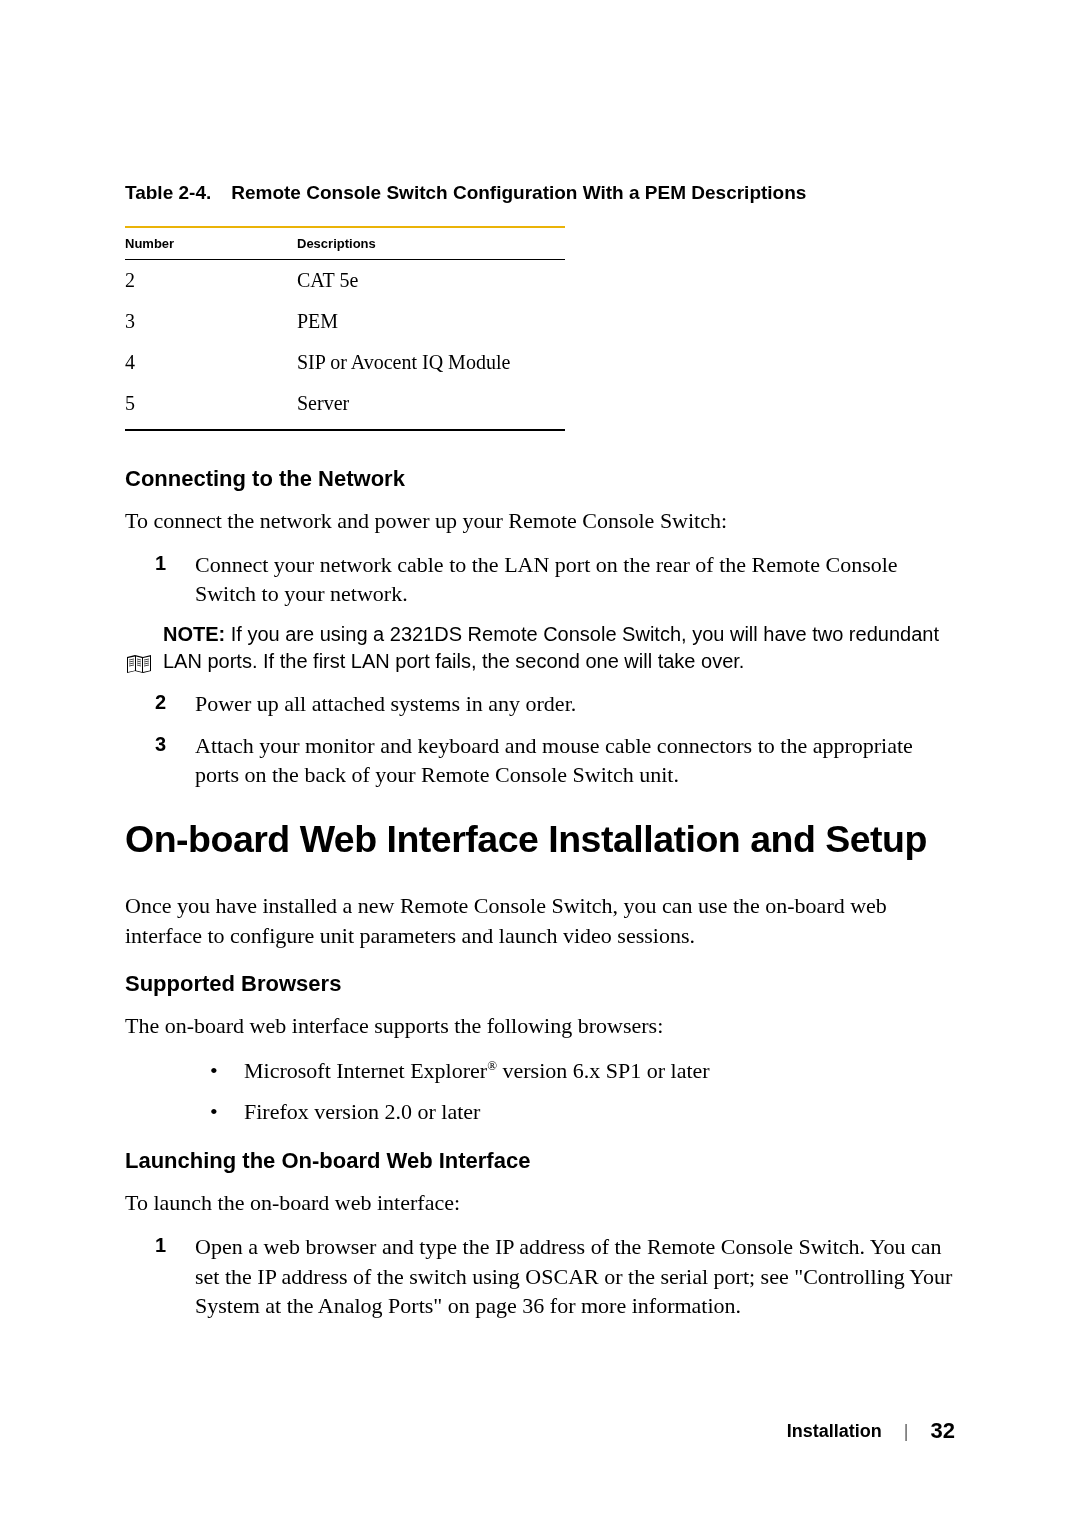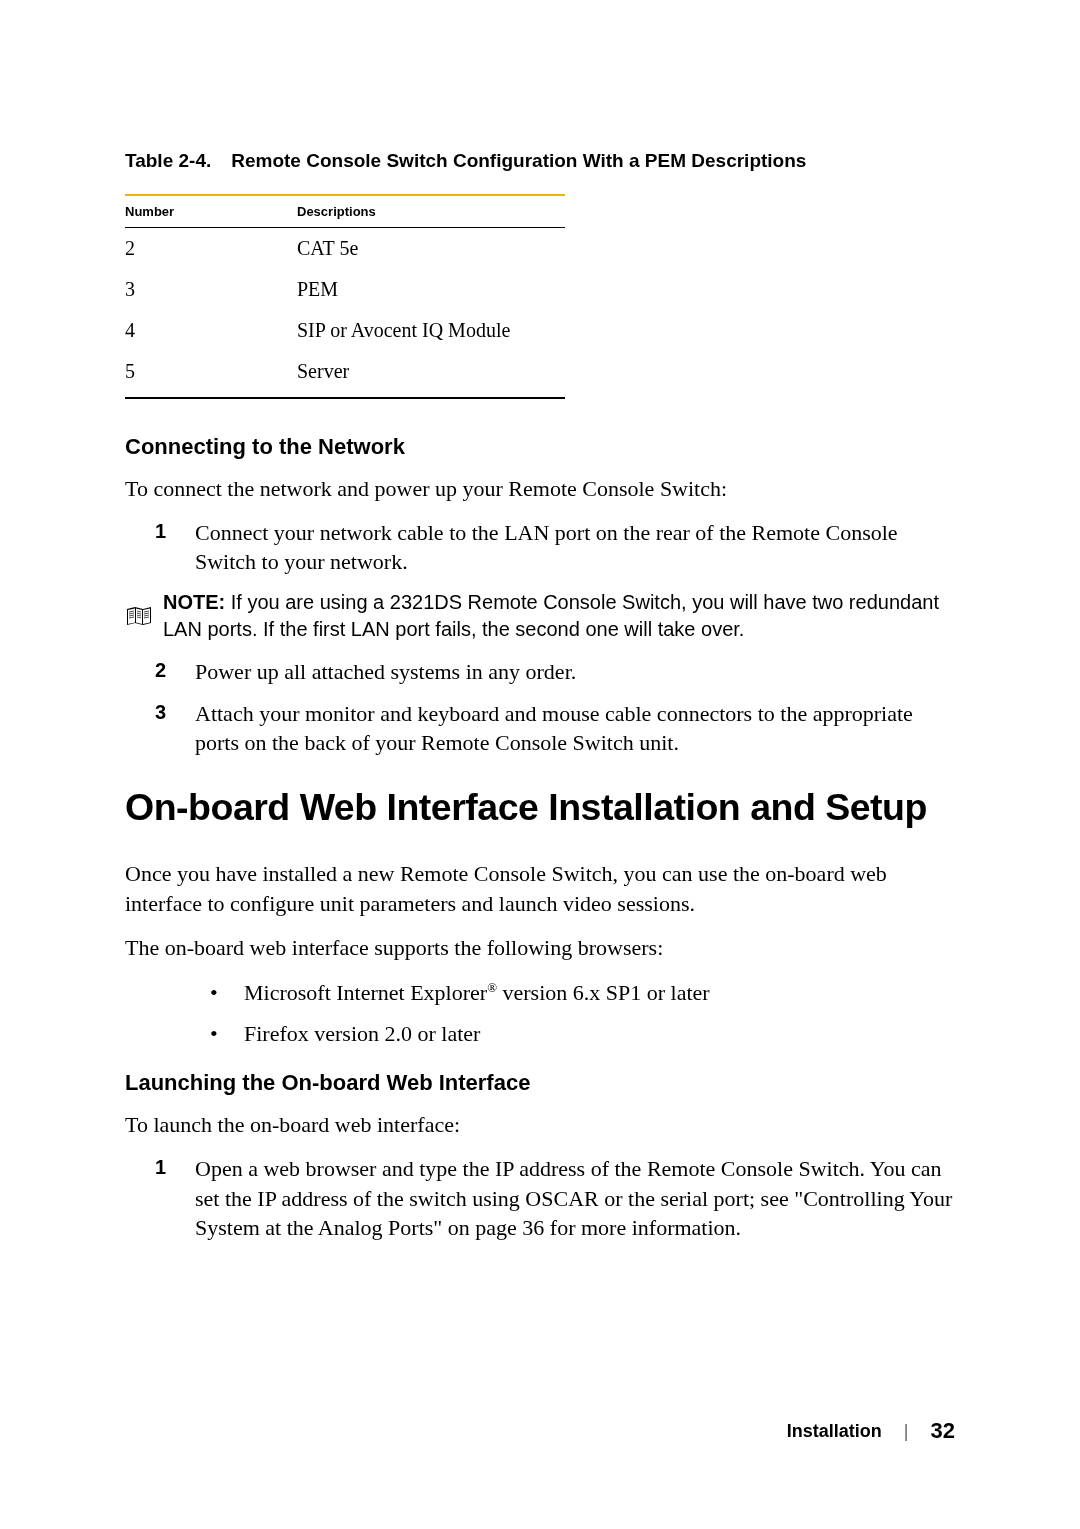--- a/index.html
+++ b/index.html
@@ -16,20 +16,21 @@
       position: relative;
     }
     .page {
       padding: 150px 125px 60px 125px;
     }
     .table-caption {
       font-family: Arial, Helvetica, sans-serif;
       font-weight: bold;
       font-size: 19px;
       margin-bottom: 22px;
+      margin-top: 32px;
     }
     .table-caption .table-num {
       display: inline-block;
       margin-right: 20px;
     }
     table {
       border-collapse: collapse;
       width: 440px;
       margin-bottom: 35px;
     }
@@ -82,21 +83,21 @@
     }
     .ordered-list li .num {
       position: absolute;
       left: -20px;
       font-family: Arial, Helvetica, sans-serif;
       font-weight: bold;
       font-size: 20px;
     }
     .note-block {
       display: flex;
-      align-items: center;
+      align-items: flex-end;
       margin-bottom: 14px;
       margin-top: 4px;
     }
     .note-icon {
       flex-shrink: 0;
       width: 28px;
       height: 22px;
     }
     .note-icon svg {
       width: 28px;
@@ -243,20 +244,21 @@
     </li>
     <li>
       <span class="num">3</span>
       <span>Attach your monitor and keyboard and mouse cable connectors to the appropriate ports on the back of your Remote Console Switch unit.</span>
     </li>
   </ol>
 
   <h1 class="h1">On-board Web Interface Installation and Setup</h1>
   <p class="body-text">Once you have installed a new Remote Console Switch, you can use the on-board web interface to configure unit parameters and launch video sessions.</p>
 
+  <h3 class="h3">Supported Browsers</h3>
   <p class="body-text">The on-board web interface supports the following browsers:</p>
 
   <ul class="bullet-list">
     <li>
       <span>Microsoft Internet Explorer</span><span class="superscript">®</span><span> version 6.x SP1 or later</span>
     </li>
     <li>
       <span>Firefox version 2.0 or later</span>
     </li>
   </ul>

